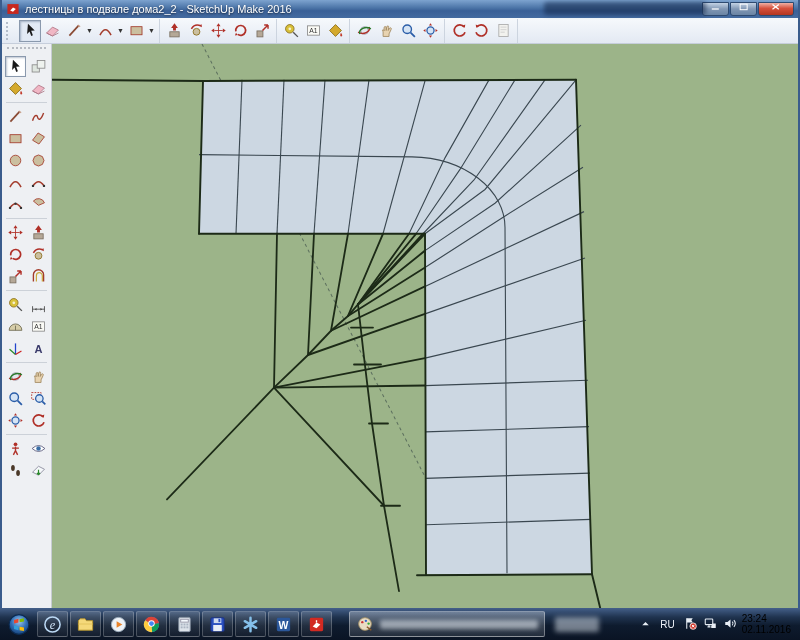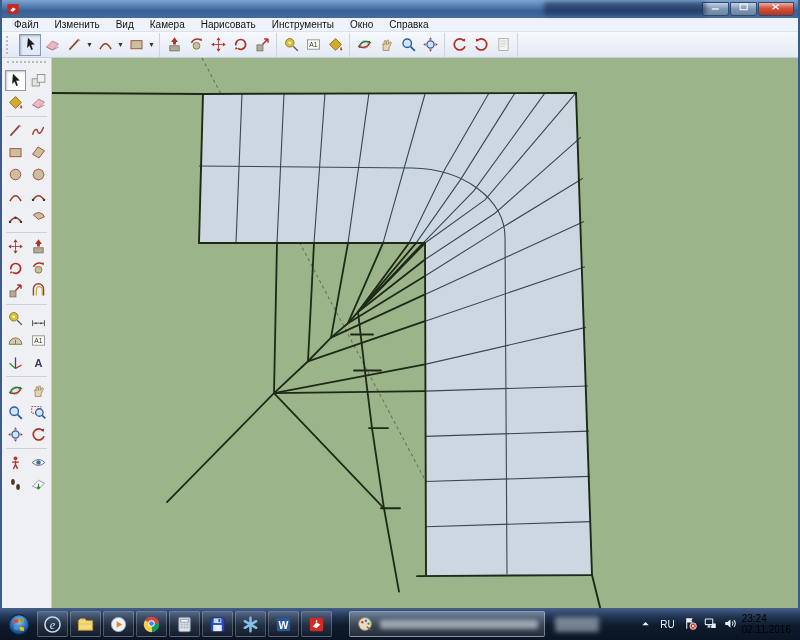--- a/index.html
+++ b/index.html
@@ -72,49 +72,40 @@
 </style>
 </head>
 <body>
 
 <div class="window">
   <div class="titlebar">
     <span class="appicon" id="app-icon"><svg viewBox="0 0 20 20" style="width: 14px; height: 14px;">
           <rect x="2" y="3" width="16" height="14" fill="#c8281e"></rect>
           <path d="M6 12l4-4 4 2-4 4z" fill="#fff"></path>
         </svg></span>
+    <span class="title-text">лестницы в подвале дома2_2 - SketchUp Make 2016</span>
     <span class="title-blur"></span>
     <span class="win-buttons" id="win-buttons">
         <span class="win-btn">
           <svg viewBox="0 0 20 20" style="width: 14px; height: 14px;">
             <path d="M4 10h10" stroke="#fff" stroke-width="1.8"></path>
           </svg>
         </span>
         <span class="win-btn">
           <svg viewBox="0 0 20 20" style="width: 14px; height: 14px;">
             <rect x="4.5" y="3" width="10" height="8" fill="none" stroke="#fff" stroke-width="1.4"></rect>
           </svg>
         </span>
         <span class="win-btn close">
           <svg viewBox="0 0 20 20" style="width: 14px; height: 14px;">
             <path d="M5 3.5l9 7M14 3.5l-9 7" stroke="#fff" stroke-width="1.8"></path>
           </svg>
         </span>
       </span>
   </div>
-  <div class="menubar" id="menubar">
-      <span class="menu-item">Файл</span>
-      <span class="menu-item">Изменить</span>
-      <span class="menu-item">Вид</span>
-      <span class="menu-item">Камера</span>
-      <span class="menu-item">Нарисовать</span>
-      <span class="menu-item">Инструменты</span>
-      <span class="menu-item">Окно</span>
-      <span class="menu-item">Справка</span>
-    </div>
   <div class="toolbar" id="toolbar">
     <span class="tb-grip"></span>
   <span class="tb-group">
         <button class="tbtn pressed">
           <svg viewBox="0 0 20 20" style="width: 17px; height: 17px;">
             <path d="M7 2l8 8-4.2.4 2 5.2-1.9.8-2-5.3L6 14z" fill="#1a1a1a"></path>
           </svg>
         </button>
         <button class="tbtn">
           <svg viewBox="0 0 20 20" style="width: 17px; height: 17px;">

